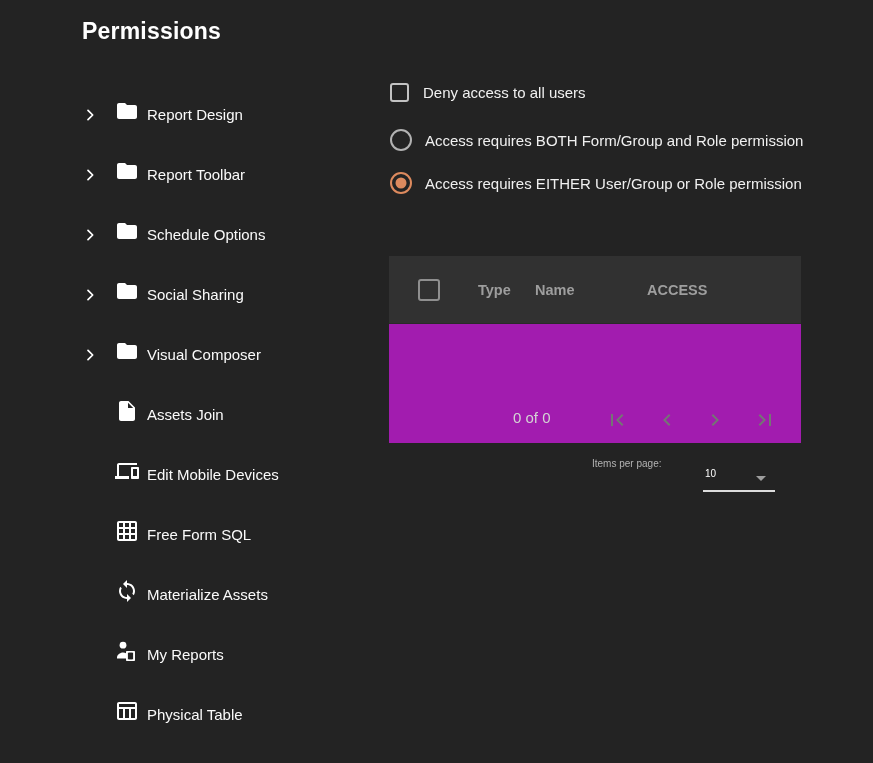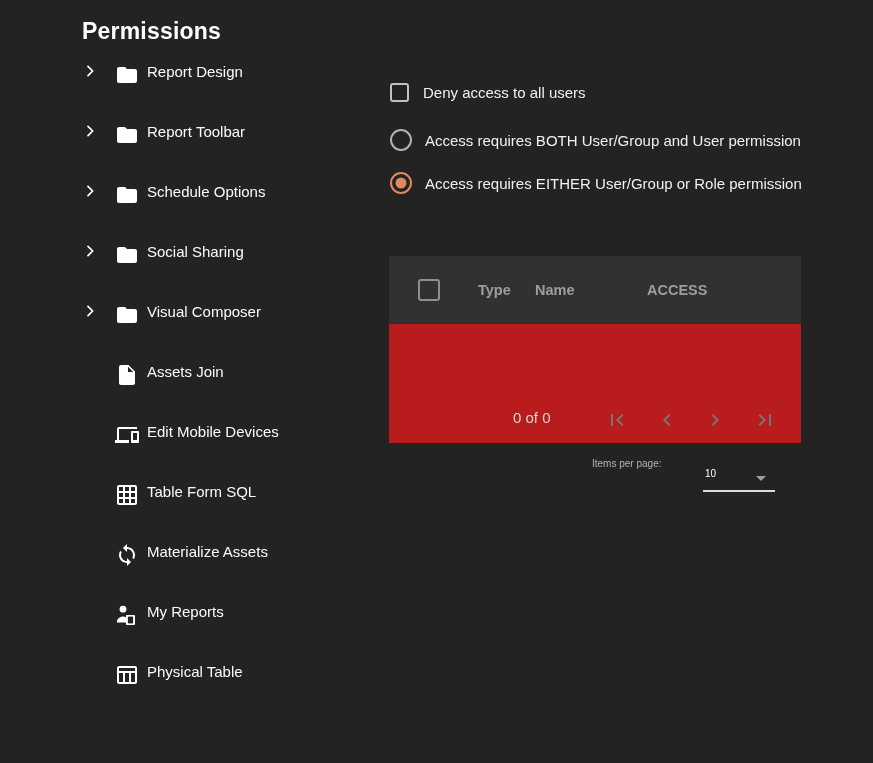--- a/index.html
+++ b/index.html
@@ -16,21 +16,21 @@
   
   .page-title {
     position:absolute; left:82px; top:18px;
     font-size:23px; font-weight:700; color:#ffffff;
     letter-spacing:.2px;
   }
 
   
   .tree { position:absolute; left:70px; top:63px; width:303px; }
   .tree-item {
-    height:60px; display:flex; align-items:flex-start;
+    height:60px; display:flex; align-items:flex-end;
     padding-left:12px; cursor:pointer;
   }
   .tree-item.selected { background:#3d3d3d; }
   .chev { width:16px; height:16px; margin-right:17px; flex:none; display:flex; align-items:center; justify-content:center; }
   .chev svg { width:16px; height:16px; stroke:#fff; fill:none; stroke-width:2.6; stroke-linecap:round; stroke-linejoin:round; }
   .chev.invisible { visibility:hidden; }
   .ticon { width:24px; height:24px; margin-right:8px; flex:none; display:flex; align-items:center; justify-content:center; }
   .ticon svg { width:24px; height:24px; fill:#fff; }
   .tlabel { font-size:15px; color:#fafafa; white-space:nowrap; }
 
@@ -46,21 +46,21 @@
     margin-right:13px; flex:none; position:relative; cursor:pointer;
   }
   .radio.checked { border-color:var(--accent); }
   .radio.checked::after {
     content:""; position:absolute; left:50%; top:50%;
     width:11px; height:11px; border-radius:50%;
     background:var(--accent); transform:translate(-50%,-50%);
   }
 
   
-  .panel { position:absolute; left:389px; top:256px; width:412px; height:187px; background:#b91c1c; }
+  .panel { position:absolute; left:389px; top:256px; width:412px; height:187px; background:#a21caf; }
   .panel-header {
     position:relative; height:68px; background:#313131;
     border-bottom:1px solid #2a2a2a;
   }
   .hdr-cb {
     position:absolute; left:29px; top:23px;
     width:22px; height:22px; border:2px solid #8f8f8f; border-radius:3px;
     background:transparent; cursor:pointer;
   }
   .hdr-col { position:absolute; top:0; height:68px; line-height:68px; font-size:14.5px; font-weight:700; color:#9e9e9e; white-space:nowrap; }
@@ -182,21 +182,21 @@
     <span class="chev invisible">
       <svg viewBox="0 0 24 24">
           <path d="M9 5l7 7-7 7"></path>
         </svg>
     </span>
     <span class="ticon">
         <svg viewBox="0 0 24 24">
           <path d="M20 2H4c-1.1 0-2 .9-2 2v16c0 1.1.9 2 2 2h16c1.1 0 2-.9 2-2V4c0-1.1-.9-2-2-2zM8 20H4v-4h4v4zm0-6H4v-4h4v4zm0-6H4V4h4v4zm6 12h-4v-4h4v4zm0-6h-4v-4h4v4zm0-6h-4V4h4v4zm6 12h-4v-4h4v4zm0-6h-4v-4h4v4zm0-6h-4V4h4v4z"></path>
         </svg>
       </span>
-    <span class="tlabel">Table Form SQL</span>
+    <span class="tlabel">Free Form SQL</span>
   </div>
     <div class="tree-item">
     <span class="chev invisible">
       <svg viewBox="0 0 24 24">
           <path d="M9 5l7 7-7 7"></path>
         </svg>
     </span>
     <span class="ticon">
         <svg viewBox="0 0 24 24">
           <path d="M12 4V1L8 5l4 4V6c3.31 0 6 2.69 6 6 0 1.01-.25 1.97-.7 2.8l1.46 1.46C19.54 15.03 20 13.57 20 12c0-4.42-3.58-8-8-8zm0 14c-3.31 0-6-2.69-6-6 0-1.01.25-1.97.7-2.8L5.24 7.74C4.46 8.97 4 10.43 4 12c0 4.42 3.58 8 8 8v3l4-4-4-4v3z"></path>
@@ -238,21 +238,21 @@
   </div>
 
 <div class="opt-row" style="top:83px;">
   <span class="cb" id="deny-cb"></span>
   <span class="opt-label">Deny access to all users</span>
 </div>
 
 <div id="radio-rows">
     <div class="opt-row" style="top: 129px;">
     <span class="radio"></span>
-    <span class="opt-label">Access requires BOTH User/Group and User permission</span>
+    <span class="opt-label">Access requires BOTH Form/Group and Role permission</span>
   </div>
     <div class="opt-row" style="top: 172px;">
     <span class="radio checked"></span>
     <span class="opt-label">Access requires EITHER User/Group or Role permission</span>
   </div>
   </div>
 
 <div class="panel">
   <div class="panel-header">
     <span class="hdr-cb"></span>

